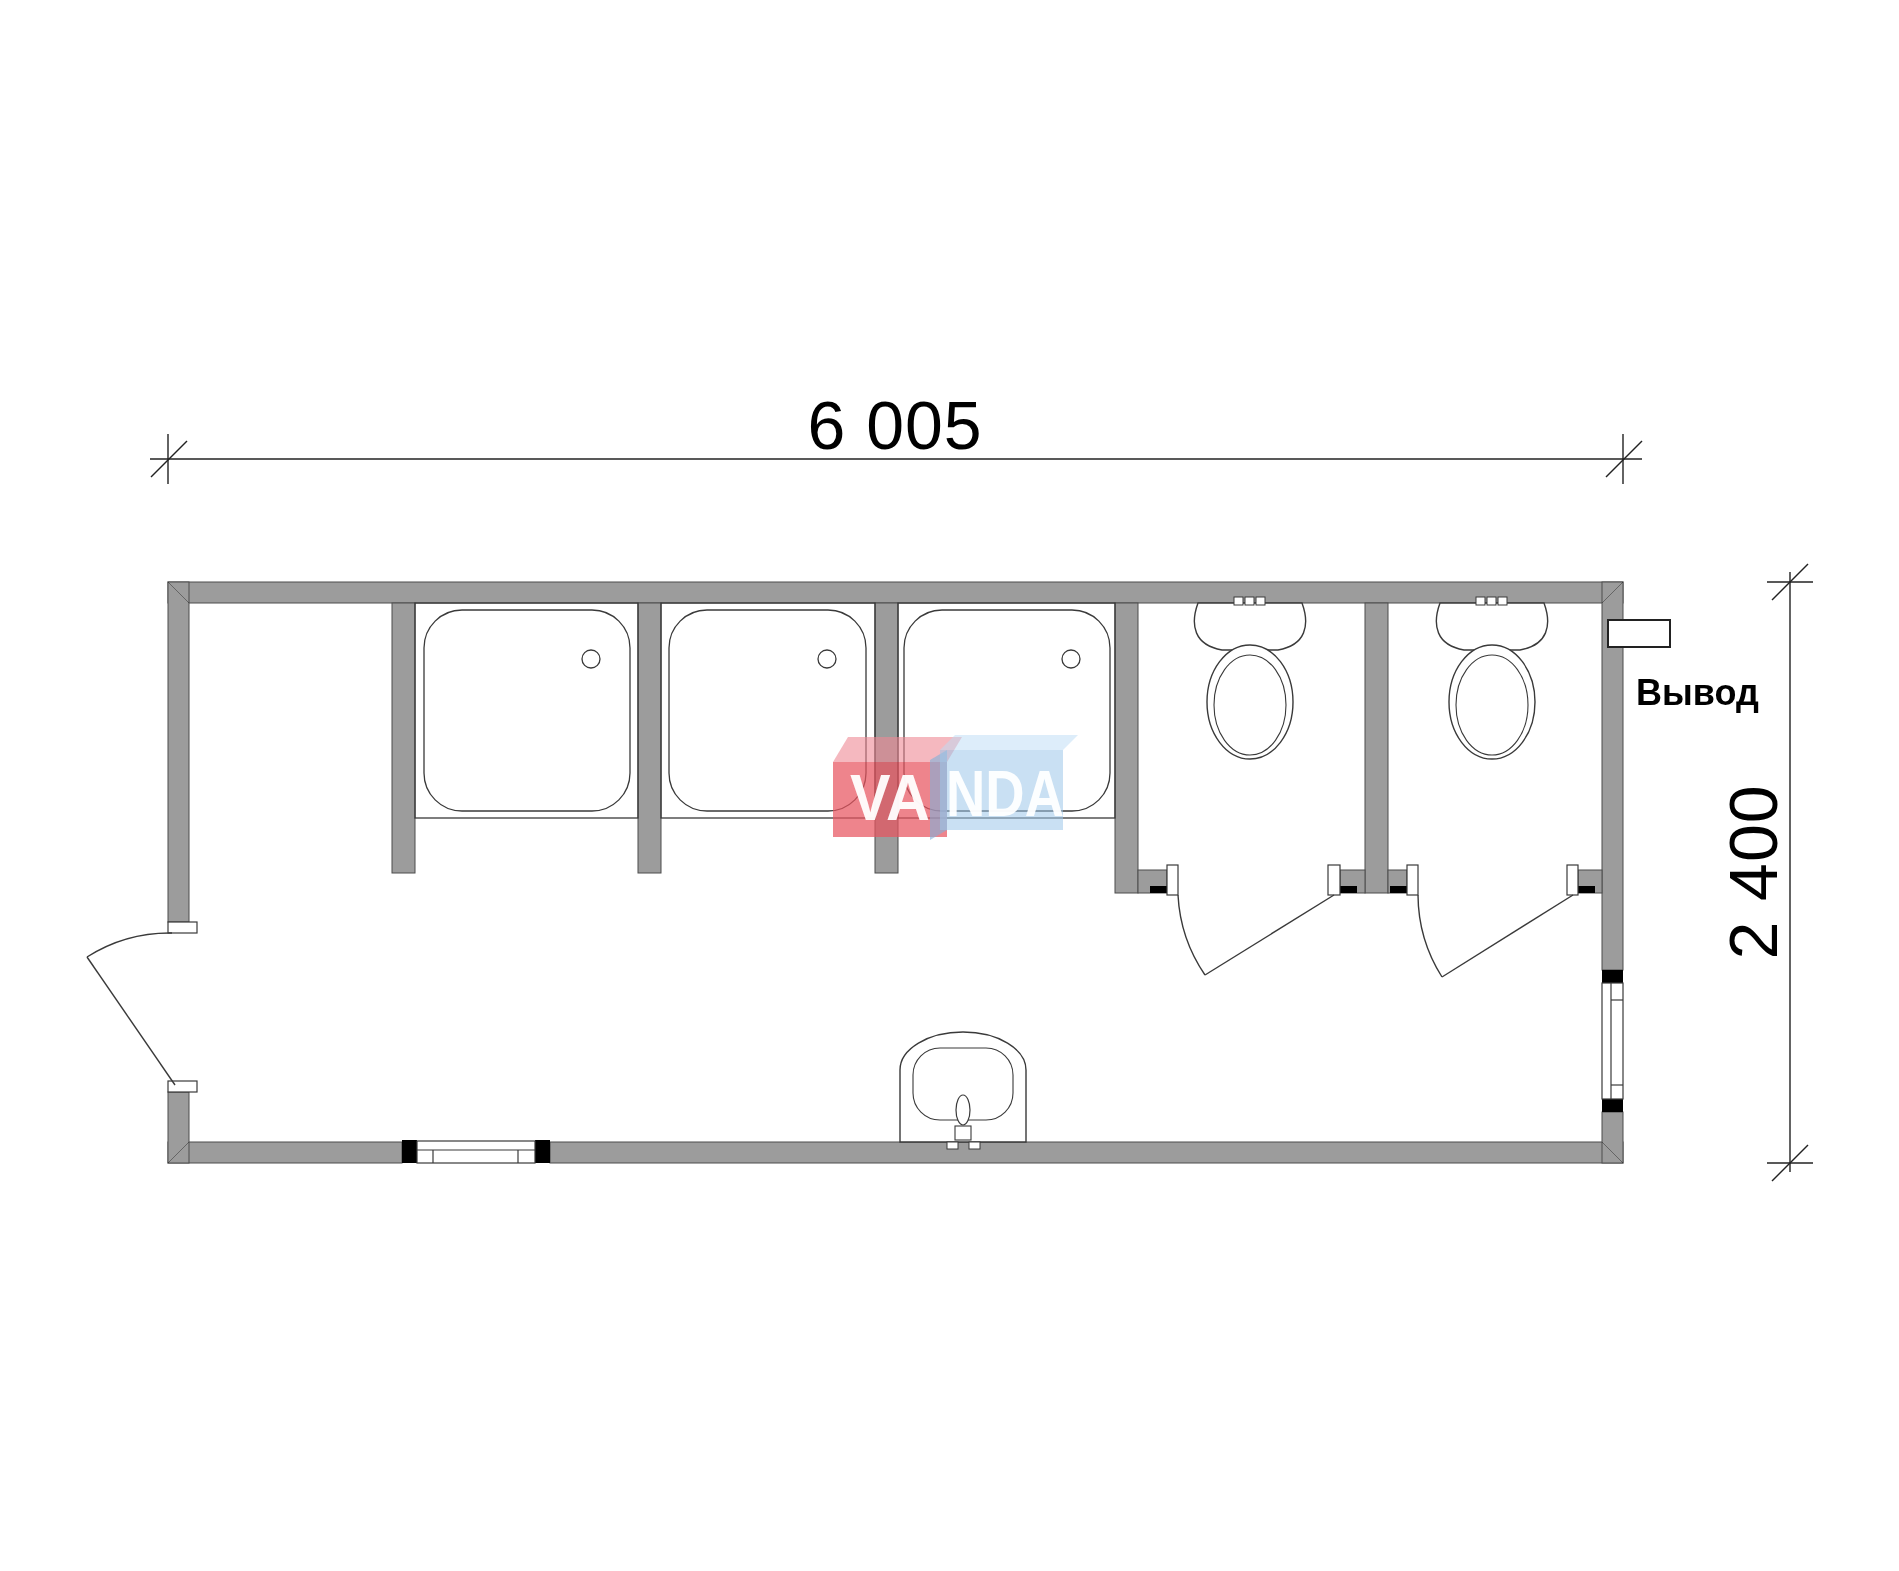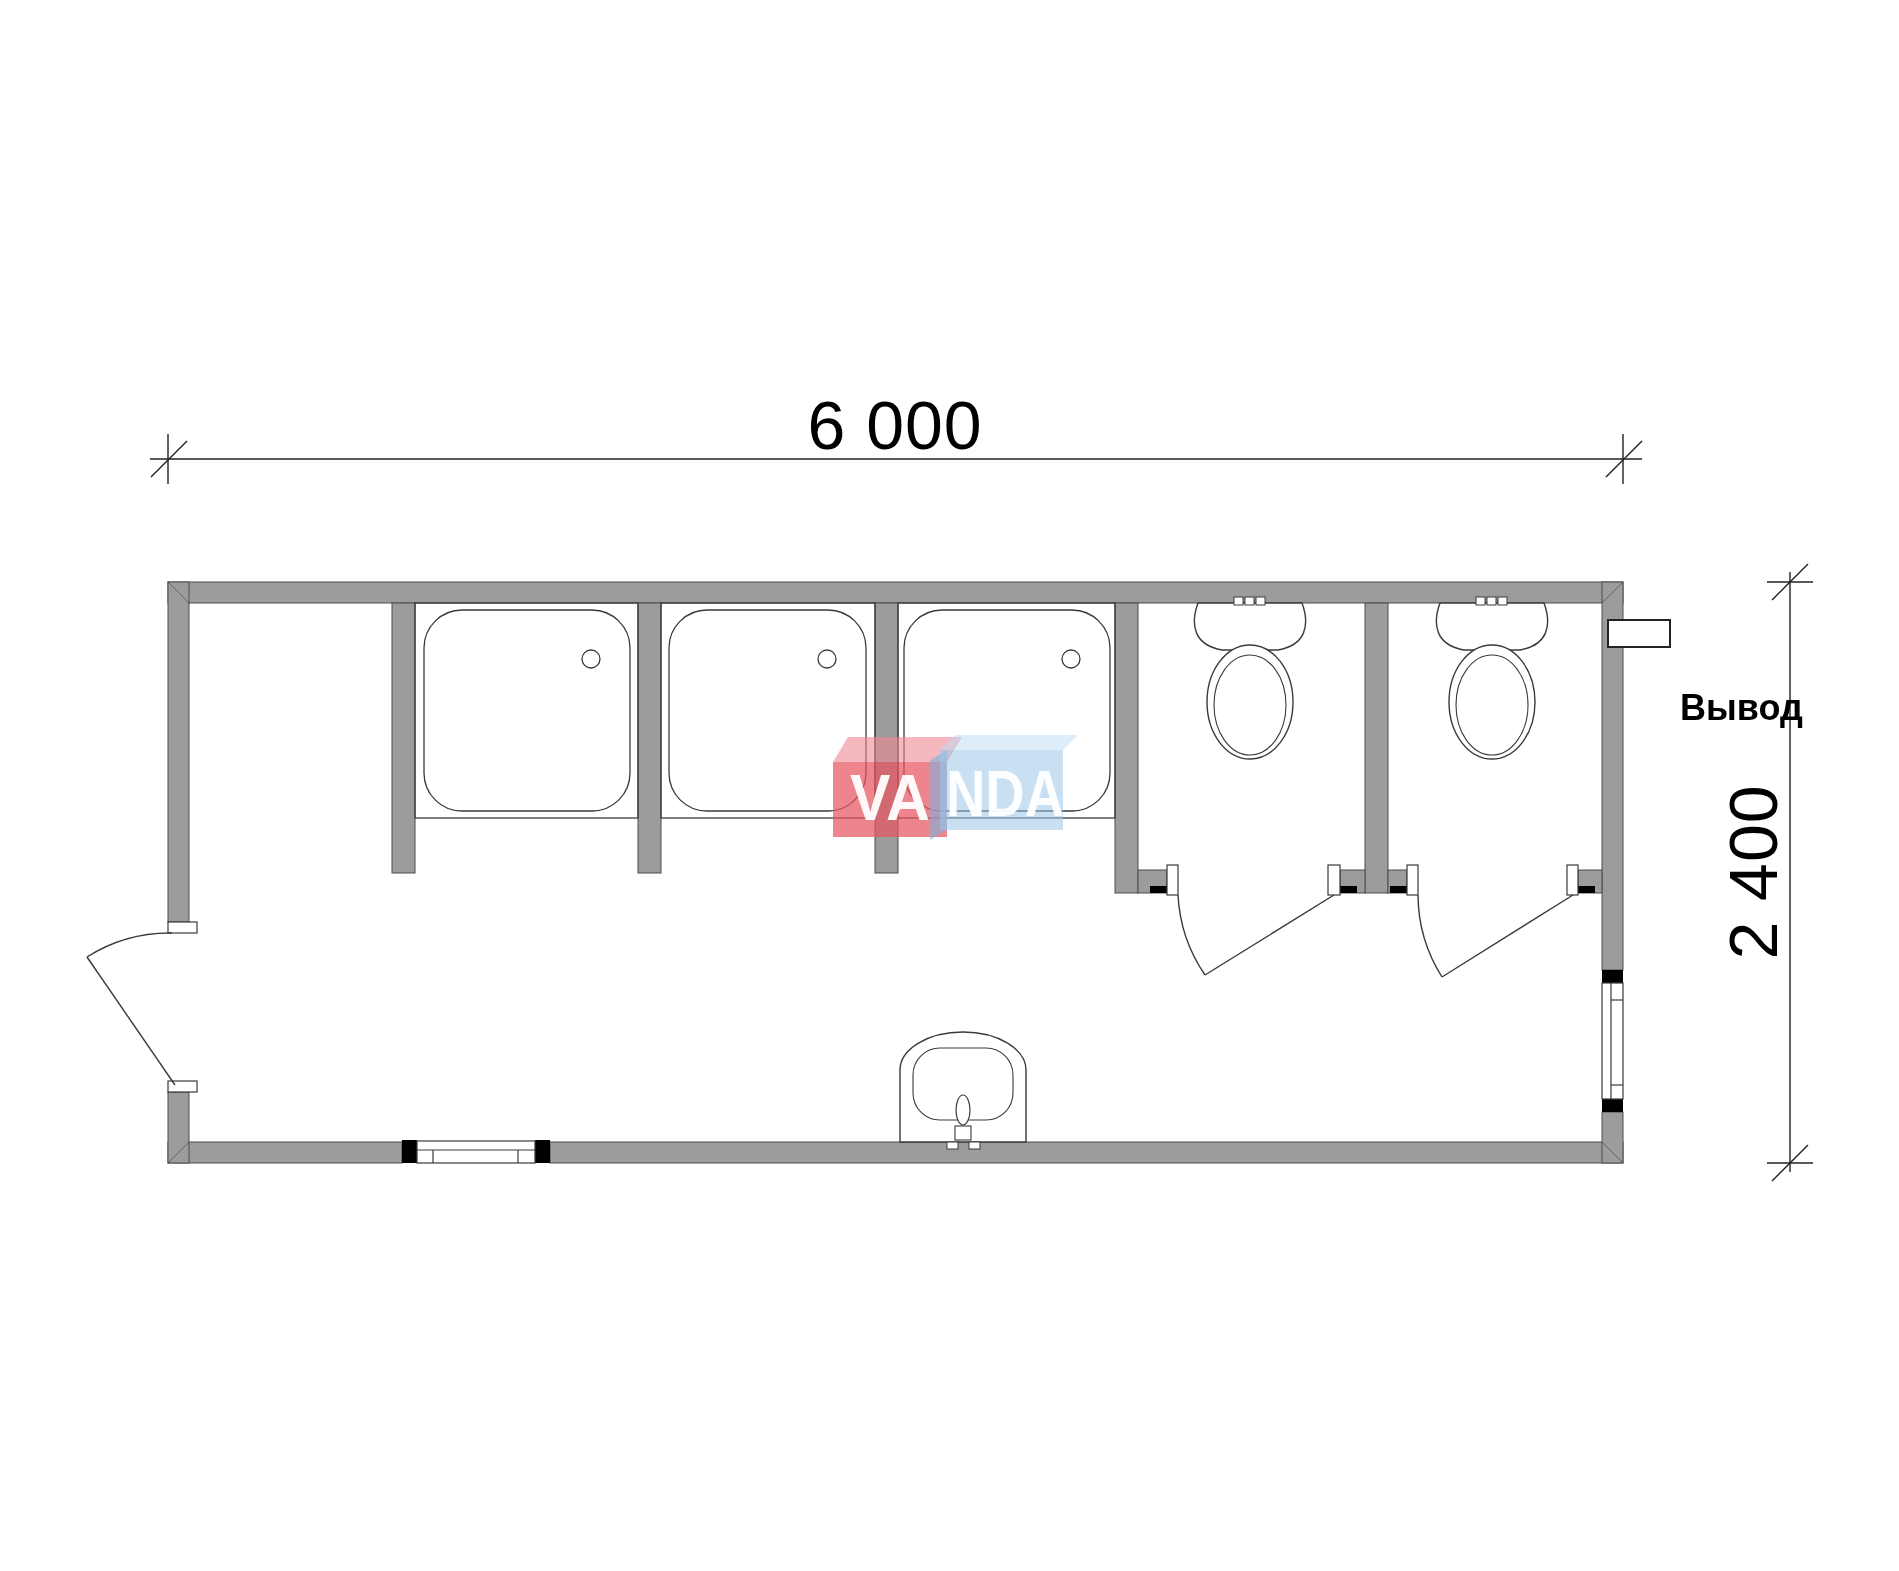--- a/index.html
+++ b/index.html
@@ -11,21 +11,21 @@
   .label{position:absolute;color:#000;white-space:nowrap;}
   #dim-width-label{
     left:895px;top:425px;transform:translate(-50%,-50%);
     font-size:68px;letter-spacing:1px;
   }
   #dim-height-label{
     left:1753px;top:872px;transform:translate(-50%,-50%) rotate(-90deg);
     font-size:68px;letter-spacing:1px;
   }
   #outlet-label{
-    left:1680px;top:672px;font-size:36px;font-weight:bold;margin-top:15px;
+    left:1636px;top:672px;font-size:36px;font-weight:bold;
   }
 </style>
 </head>
 <body>
 
 <div id="canvas">
 
 <svg id="plan-svg" width="1899" height="1571" viewBox="0 0 1899 1571">
 
   <g style="fill:var(--wall);stroke:var(--wall_outline);stroke-width:1">
@@ -162,17 +162,17 @@
     <polygon points="833,762 947,762 962,737 848,737" style="fill:var(--logo_red_top)" fill-opacity="0.6"></polygon>
     <rect x="833" y="762" width="114" height="75" style="fill:var(--logo_red_front)" fill-opacity="0.72"></rect>
     <polygon points="930,760 947,750 947,830 930,840" style="fill:var(--logo_blue_side)" fill-opacity="0.6"></polygon>
     <polygon points="940,750 1063,750 1078,735 955,735" style="fill:var(--logo_blue_top)" fill-opacity="0.5"></polygon>
     <rect x="940" y="750" width="123" height="80" style="fill:var(--logo_blue_front)" fill-opacity="0.55"></rect>
     <text x="850" y="820" font-size="64" font-weight="bold" textLength="80" lengthAdjust="spacingAndGlyphs" style="fill:var(--logo_text);font-family:'Liberation Sans',sans-serif" fill-opacity="0.95">VA</text>
     <text x="946" y="816" font-size="64" font-weight="bold" textLength="118" lengthAdjust="spacingAndGlyphs" style="fill:var(--logo_text);font-family:'Liberation Sans',sans-serif" fill-opacity="0.95">NDA</text>
   </g>
 </svg>
 
-<div class="label" id="dim-width-label">6 000</div>
+<div class="label" id="dim-width-label">6 005</div>
 <div class="label" id="dim-height-label">2 400</div>
 <div class="label" id="outlet-label">Вывод</div>
 
 </div>
 
 </body></html>

